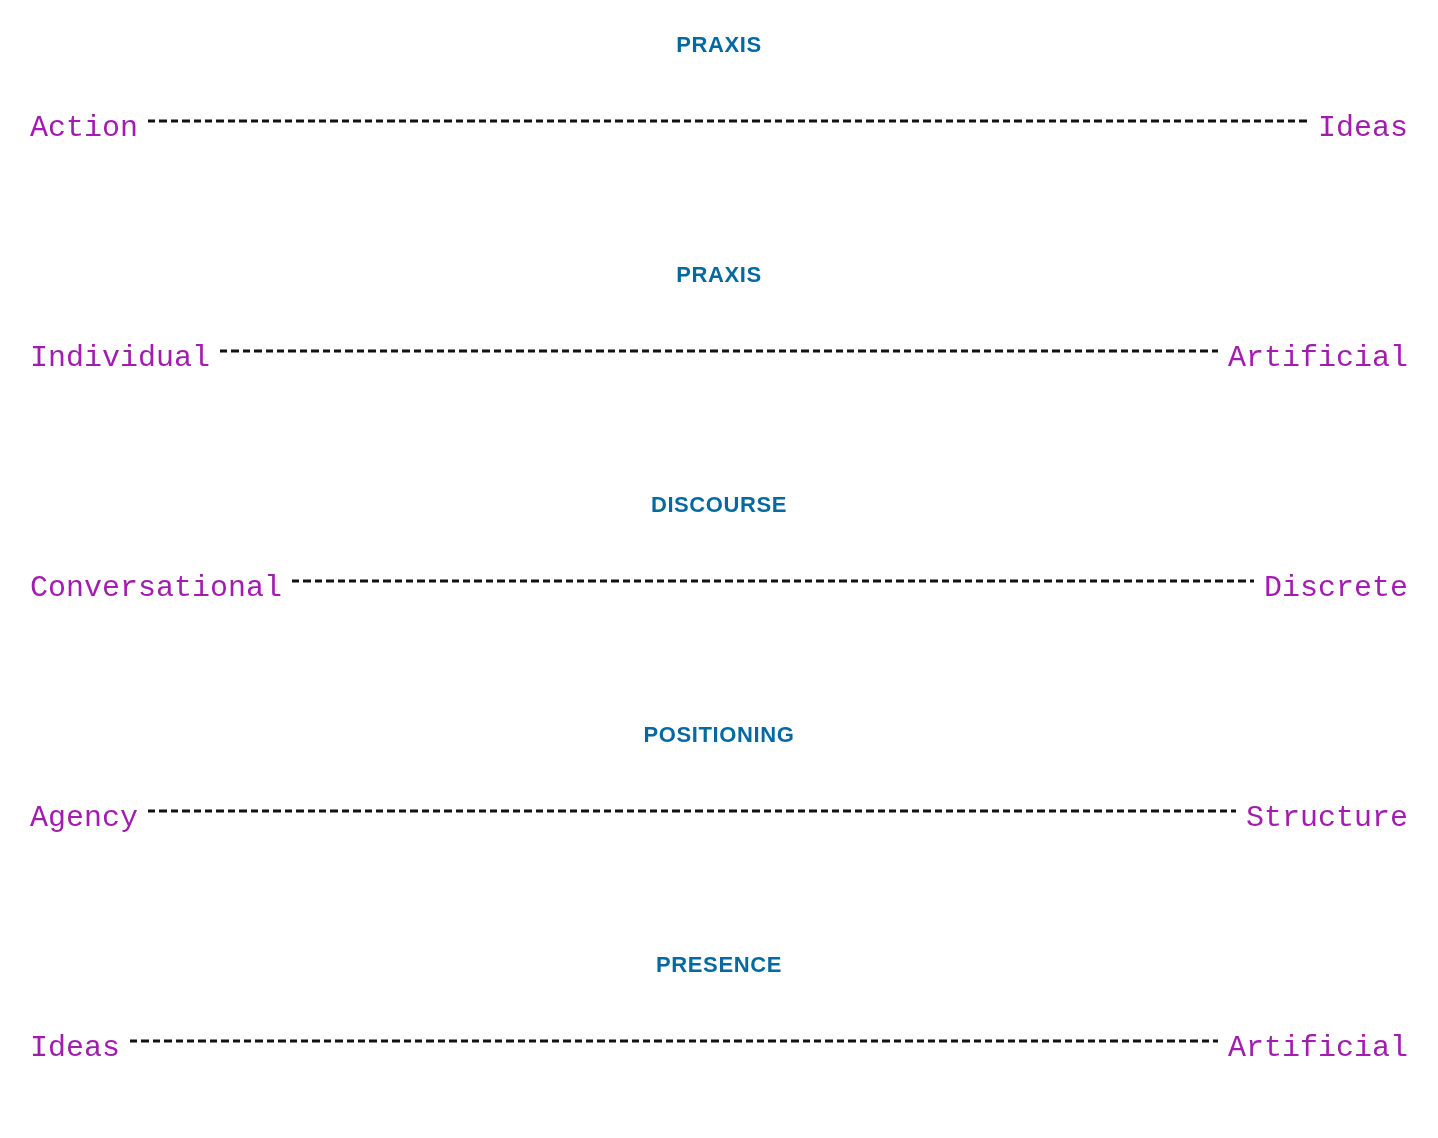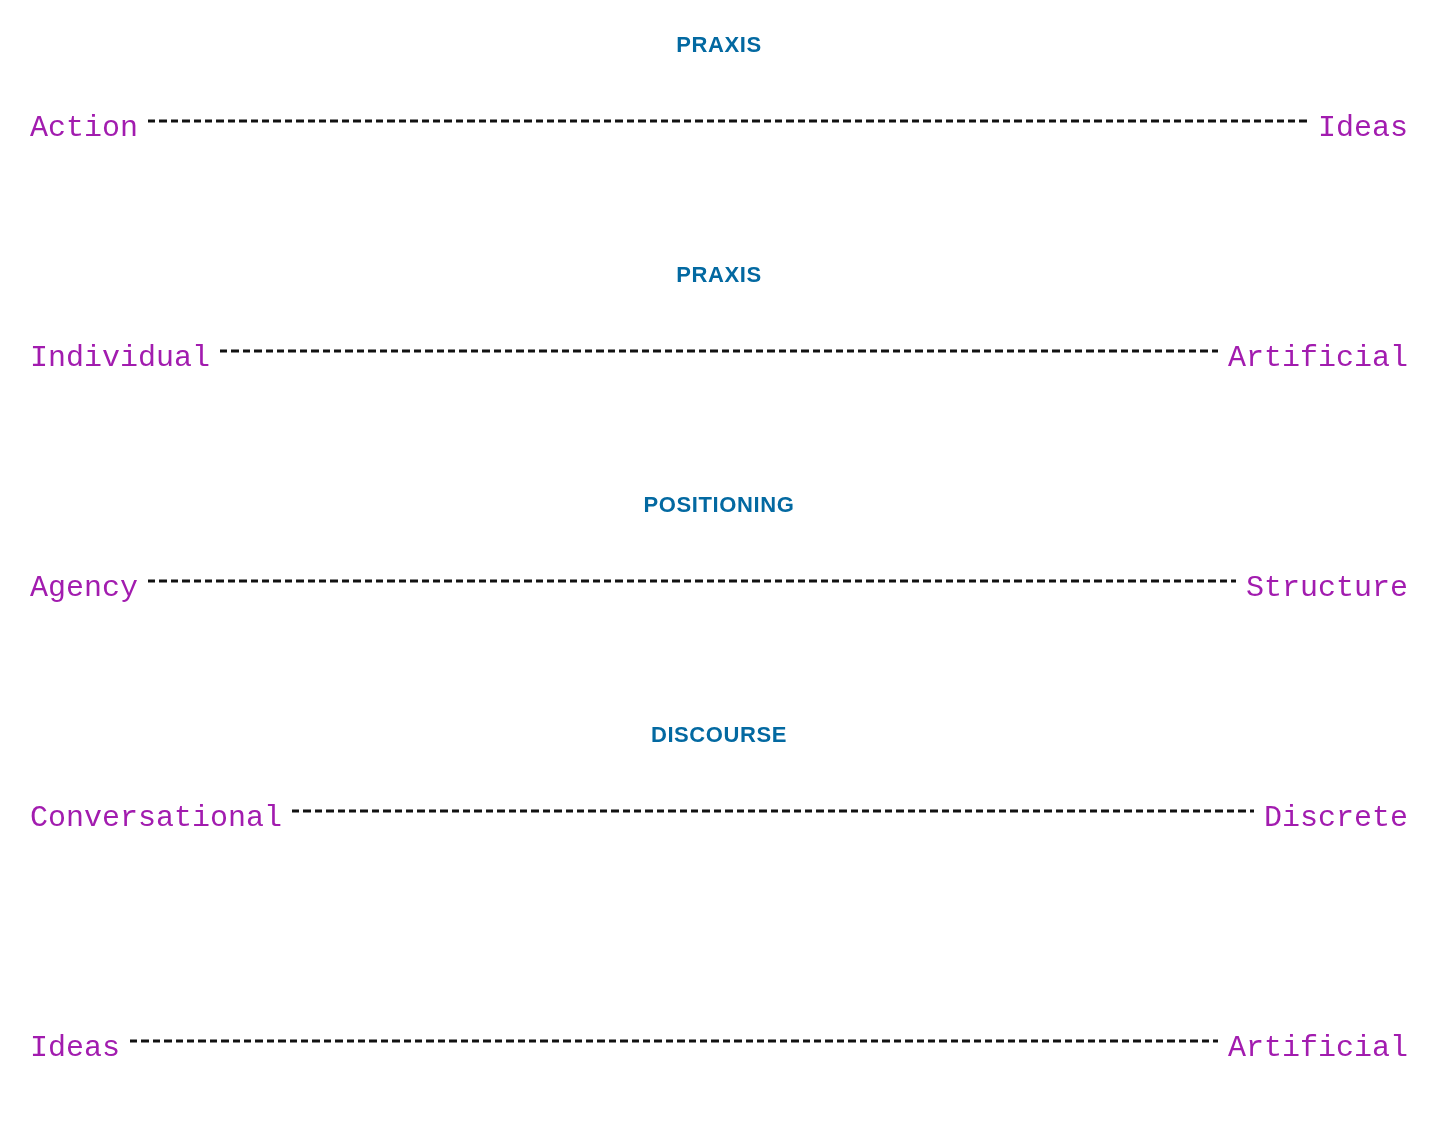--- a/index.html
+++ b/index.html
@@ -117,42 +117,43 @@
     <div class="continuum-scale">
       <span class="pole-label pole-left">Individual</span>
       <span class="dash-track">
         <span class="dash-line"></span>
       </span>
       <span class="pole-label pole-right">Artificial</span>
     </div>
   </section>
 
   <section class="continuum">
+    <div class="continuum-heading">DISCOURSE</div>
+    <div class="continuum-scale">
+      <span class="pole-label pole-left">Conversational</span>
+      <span class="dash-track">
+        <span class="dash-line"></span>
+      </span>
+      <span class="pole-label pole-right">Discrete</span>
+    </div>
+  </section>
+
+  <section class="continuum">
     <div class="continuum-heading">POSITIONING</div>
     <div class="continuum-scale">
       <span class="pole-label pole-left">Agency</span>
       <span class="dash-track">
         <span class="dash-line"></span>
       </span>
       <span class="pole-label pole-right">Structure</span>
     </div>
   </section>
 
   <section class="continuum">
-    <div class="continuum-heading">DISCOURSE</div>
-    <div class="continuum-scale">
-      <span class="pole-label pole-left">Conversational</span>
-      <span class="dash-track">
-        <span class="dash-line"></span>
-      </span>
-      <span class="pole-label pole-right">Discrete</span>
-    </div>
-  </section>
-
-  <section class="continuum">
+    <div class="continuum-heading">PRESENCE</div>
     <div class="continuum-scale">
       <span class="pole-label pole-left">Ideas</span>
       <span class="dash-track">
         <span class="dash-line"></span>
       </span>
       <span class="pole-label pole-right">Artificial</span>
     </div>
   </section>
 
 </div>

